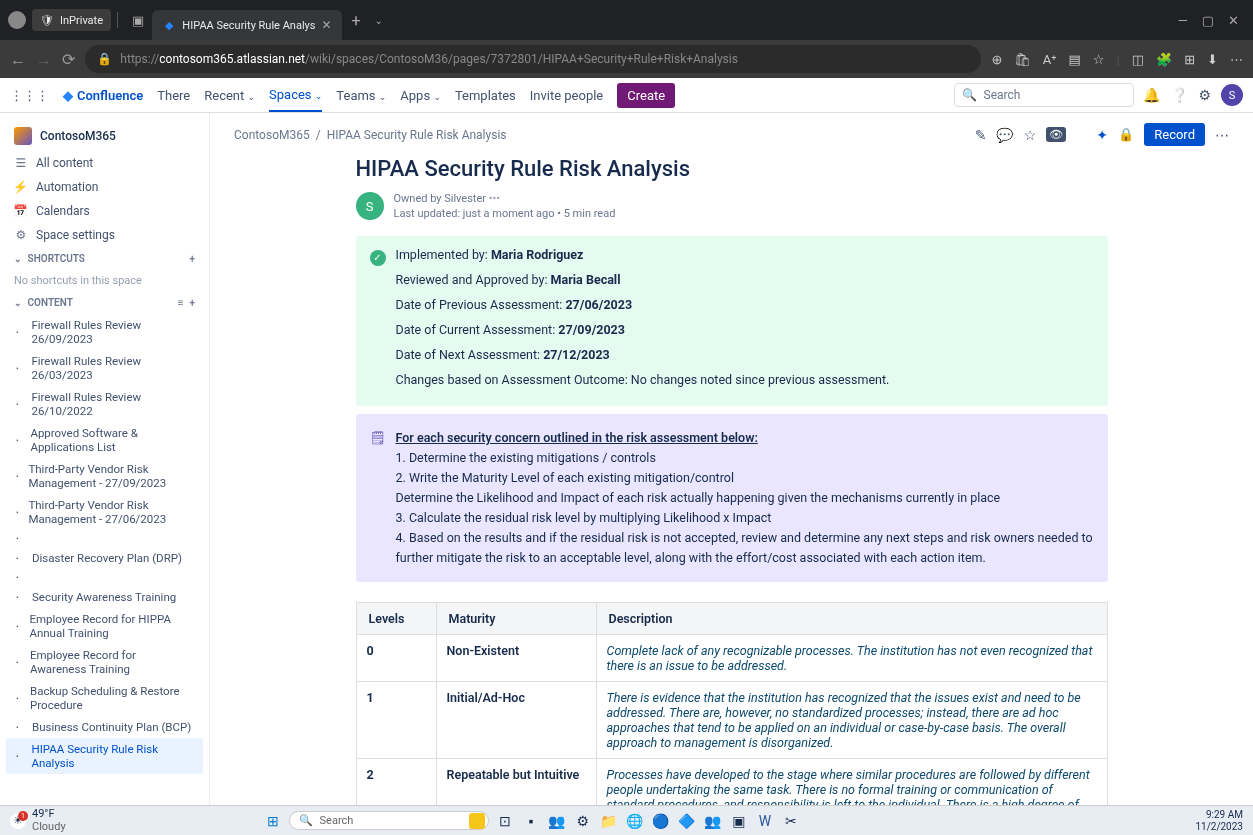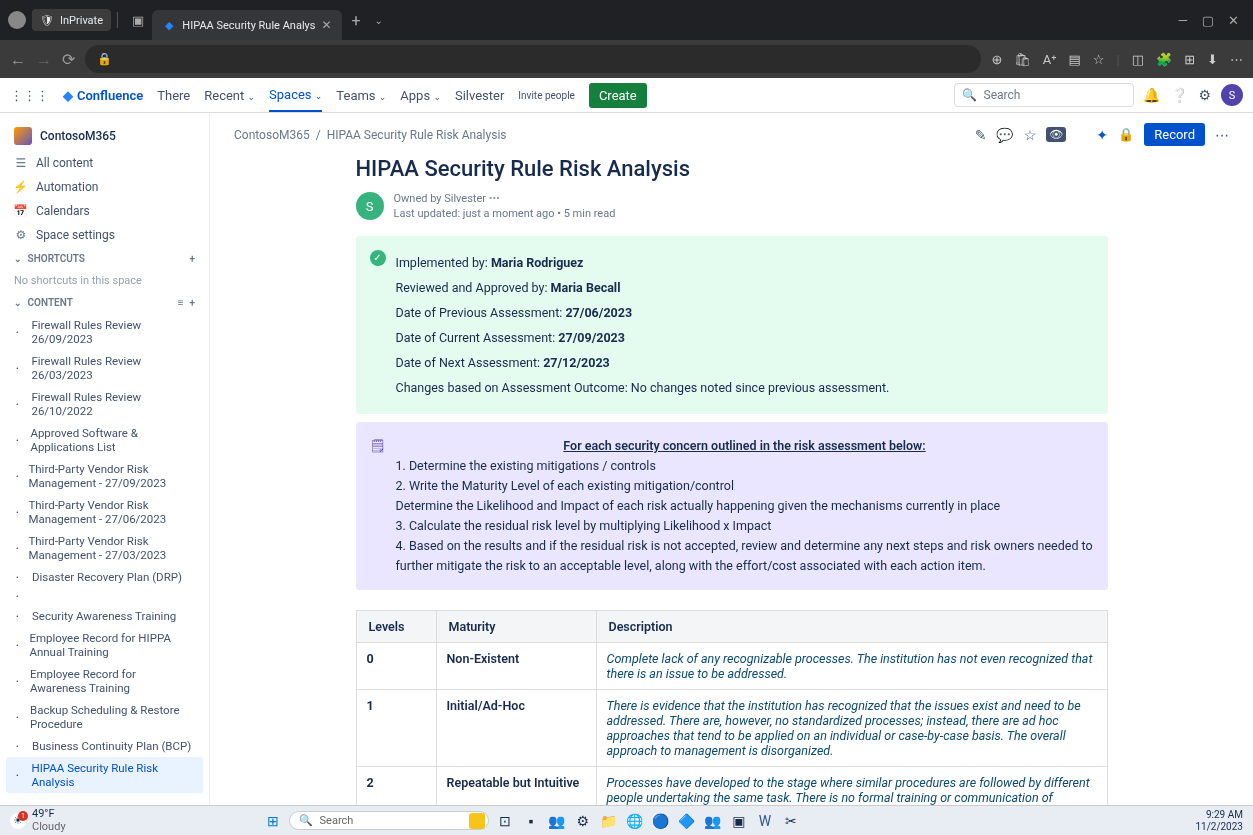--- a/index.html
+++ b/index.html
@@ -20,22 +20,22 @@
 .nav-btn { color: #999; font-size: 16px; }
 
 
 .conf-header { height: 35px; background: #fff; border-bottom: 1px solid #ddd; display: flex; align-items: center; padding: 0 10px; gap: 14px; font-size: 13px; }
 .conf-logo { color: #0052CC; font-weight: 600; display: flex; align-items: center; gap: 4px; }
 .conf-nav { display: flex; gap: 14px; align-items: center; }
 .conf-nav-item { color: #42526E; font-size: 13px; }
 .conf-nav-item.active { color: #0052CC; border-bottom: 2px solid #0052CC; padding-bottom: 8px; margin-bottom: -9px; }
 .conf-search { margin-left: auto; display: flex; align-items: center; gap: 10px; }
 .search-box { border: 1px solid #ddd; border-radius: 4px; padding: 4px 8px; width: 180px; display: flex; align-items: center; gap: 6px; color: #6B778C; font-size: 12px; }
-.btn-create { background: #15803d; color: #fff; padding: 5px 10px; border-radius: 3px; font-size: 13px; }
-.btn-invite { color: #42526E; font-size: 10px; }
+.btn-create { background: #701a75; color: #fff; padding: 5px 10px; border-radius: 3px; font-size: 13px; }
+.btn-invite { color: #42526E; font-size: 13px; }
 .header-icon { color: #42526E; font-size: 14px; }
 .avatar-sm { width: 22px; height: 22px; border-radius: 50%; background: #5243AA; color: #fff; display: flex; align-items: center; justify-content: center; font-size: 11px; }
 
 
 .app-body { display: flex; height: calc(100vh - 40px - 38px - 35px - 30px); }
 .sidebar { width: 210px; background: #fff; border-right: 1px solid #eee; padding: 8px 6px; overflow-y: auto; font-size: 12px; }
 .sb-space { display: flex; align-items: center; gap: 8px; padding: 6px 8px; font-weight: 500; }
 .sb-space-icon { width: 18px; height: 18px; background: linear-gradient(135deg,#ff9a00,#6554C0); border-radius: 3px; }
 .sb-item { display: flex; align-items: center; gap: 8px; padding: 5px 8px; color: #42526E; border-radius: 3px; }
 .sb-icon { width: 14px; height: 14px; color: #6B778C; display: flex; align-items: center; justify-content: center; }
@@ -56,25 +56,25 @@
 .action-icon.eye { background: #42526E; color:#fff; border-radius:3px; padding:1px 3px; font-size:11px;}
 .ai-icon { color: #0052CC; font-size: 14px; }
 .lock-icon { color: #42526E; font-size: 13px; }
 .btn-share { background: #0052CC; color: #fff; padding: 4px 10px; border-radius: 3px; font-size: 13px; }
 .content-wrap { max-width: 800px; margin: 0 auto; padding: 0 24px 60px; }
 .page-title { font-size: 22px; font-weight: 500; color: #172B4D; margin-bottom: 10px; }
 .byline { display: flex; align-items: center; gap: 10px; margin-bottom: 14px; font-size: 11px; color: #6B778C; }
 .byline-avatar { width: 28px; height: 28px; border-radius: 50%; background: #36B37E; color: #fff; display: flex; align-items: center; justify-content: center; font-size: 13px; }
 .byline-text { line-height: 1.4; }
 
-.panel-green { background: #E3FCEF; border-radius: 3px; padding: 14px 14px 14px 40px; margin-bottom: 8px; position: relative; font-size: 12.5px; line-height: 2; }
+.panel-green { background: #E3FCEF; border-radius: 3px; padding: 6px 14px 14px 40px; margin-bottom: 8px; position: relative; font-size: 12.5px; line-height: 2; }
 .panel-green::before { content: "✓"; position: absolute; left: 14px; top: 14px; width: 16px; height: 16px; background: #36B37E; color: #fff; border-radius: 50%; display: flex; align-items: center; justify-content: center; font-size: 10px; }
 .panel-purple { background: #EAE6FF; border-radius: 3px; padding: 14px 14px 14px 40px; margin-bottom: 20px; position: relative; font-size: 12.5px; line-height: 1.6; }
 .panel-purple::before { content: "🗒"; position: absolute; left: 14px; top: 14px; color: #5243AA; font-size: 13px; }
-.panel-heading { text-decoration: underline; font-weight: 600; text-align: center; }
+.panel-heading { text-decoration: underline; font-weight: 600; }
 
 table.maturity { width: 100%; border-collapse: collapse; font-size: 12.5px; }
 table.maturity th { text-align: left; background: #F4F5F7; padding: 8px 12px; font-weight: 600; border: 1px solid #ddd; }
 table.maturity td { padding: 8px 10px; border: 1px solid #ddd; vertical-align: top; }
 table.maturity td.desc { font-style: italic; color: #0c4a6e; }
 table.maturity td.mat { font-weight: 600; }
 
 
 .taskbar { position: fixed; bottom: 0; left: 0; right: 0; height: 30px; background: #e8ecf3; display: flex; align-items: center; padding: 0 10px; font-size: 11px; border-top: 1px solid #ccc; }
 .task-weather { display: flex; align-items: center; gap: 6px; }
@@ -110,20 +110,21 @@
     <span>✕</span>
   </div>
 </div>
 
 <div class="browser-toolbar">
   <span class="nav-btn">←</span>
   <span class="nav-btn" style="opacity:.4">→</span>
   <span class="nav-btn">⟳</span>
   <div class="url-bar">
     <span>🔒</span>
+    <span><span style="color:#888">https://</span><span class="host">contosom365.atlassian.net</span><span style="color:#888">/wiki/spaces/ContosoM36/pages/7372801/HIPAA+Security+Rule+Risk+Analysis</span></span>
   </div>
   <div class="toolbar-icons">
     <span>⊕</span>
     <span>🛍</span>
     <span>A⁺</span>
     <span>▤</span>
     <span>☆</span>
     <span style="color:#555">|</span>
     <span>◫</span>
     <span>🧩</span>
@@ -138,21 +139,21 @@
   <span class="conf-logo">
     <span style="color:#2684FF;">◆</span>
     <span>Confluence</span>
   </span>
   <div class="conf-nav">
     <span class="conf-nav-item">There</span>
     <span class="conf-nav-item"><span>Recent</span> <span style="font-size:9px;">⌄</span></span>
     <span class="conf-nav-item active"><span>Spaces</span> <span style="font-size:9px;">⌄</span></span>
     <span class="conf-nav-item"><span>Teams</span> <span style="font-size:9px;">⌄</span></span>
     <span class="conf-nav-item"><span>Apps</span> <span style="font-size:9px;">⌄</span></span>
-    <span class="conf-nav-item">Silvester</span>
+    <span class="conf-nav-item">Templates</span>
     <span class="btn-invite">Invite people</span>
     <span class="btn-create">Create</span>
   </div>
   <div class="conf-search">
     <div class="search-box">
       <span>🔍</span>
       <span>Search</span>
     </div>
     <span class="header-icon">🔔</span>
     <span class="header-icon">❔</span>
@@ -220,21 +221,20 @@
         <div class="tree-item">
           <span class="tree-dot">•</span>
           <span>Third-Party Vendor Risk Management - 27/09/2023</span>
         </div>
         <div class="tree-item">
           <span class="tree-dot">•</span>
           <span>Third-Party Vendor Risk Management - 27/06/2023</span>
         </div>
         <div class="tree-item">
           <span class="tree-dot">•</span>
-          <span>Third-Party Vendor Risk Management - 27/03/2023</span>
         </div>
         <div class="tree-item">
           <span class="tree-dot">•</span>
           <span>Disaster Recovery Plan (DRP)</span>
         </div>
         <div class="tree-item">
           <span class="tree-dot">•</span>
         </div>
         <div class="tree-item">
           <span class="tree-dot">•</span>

